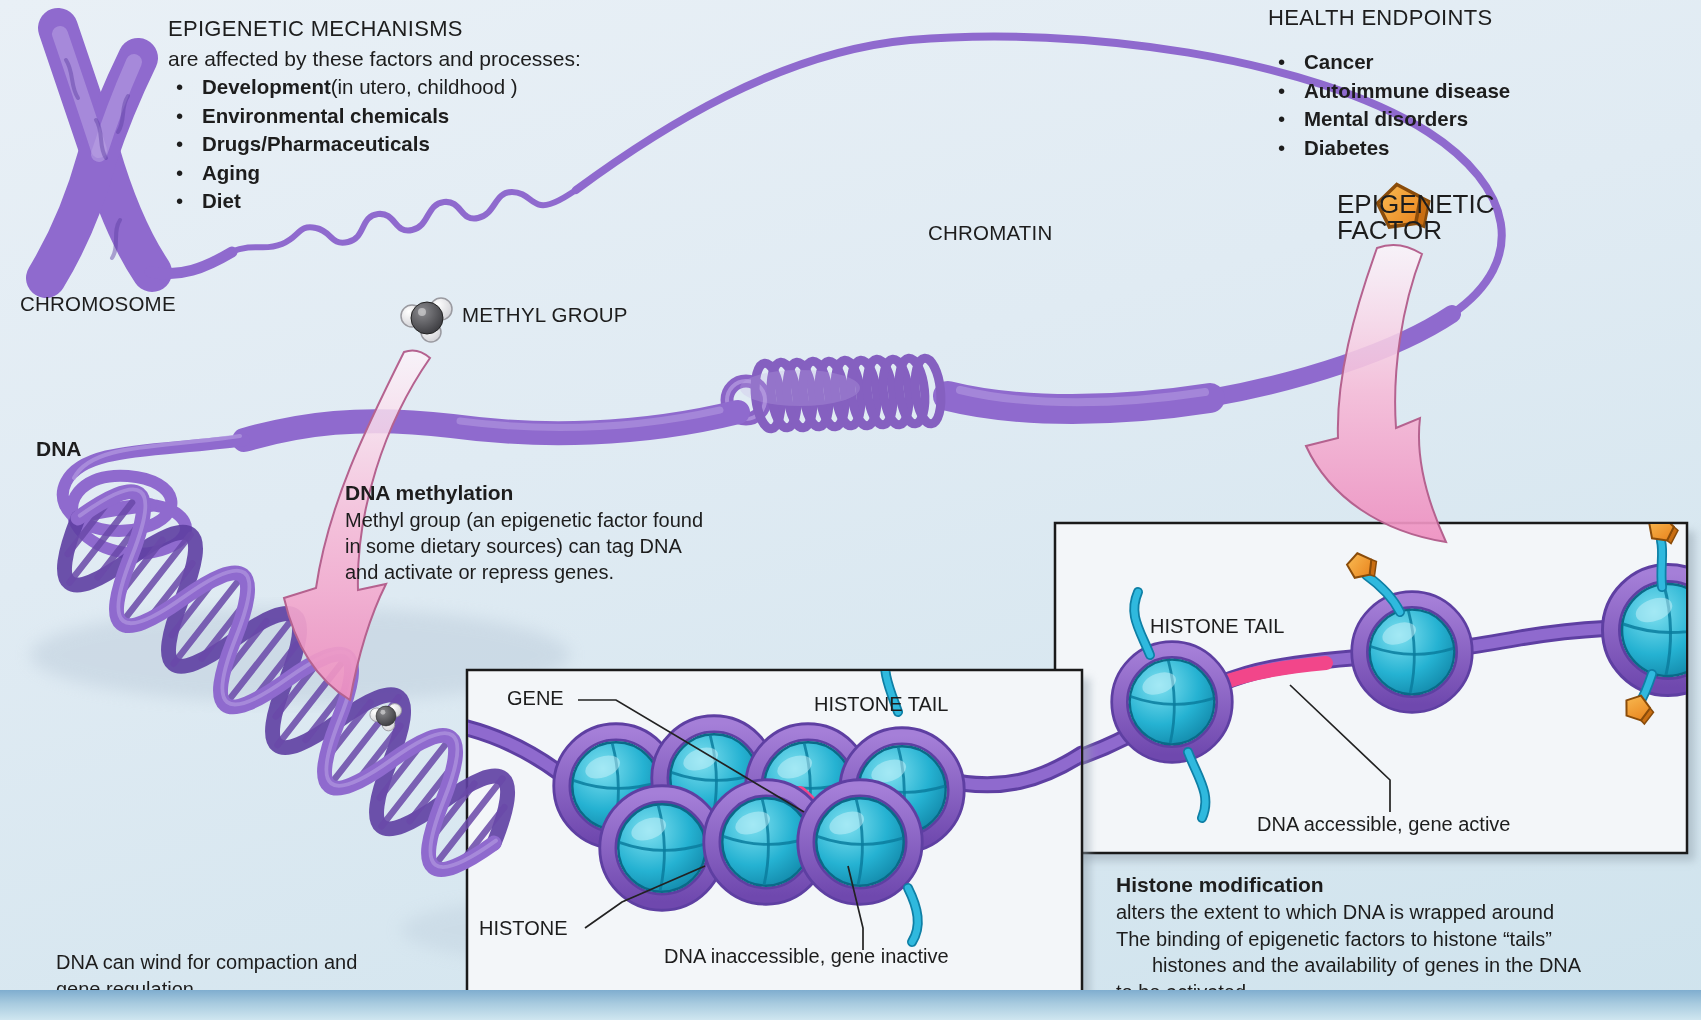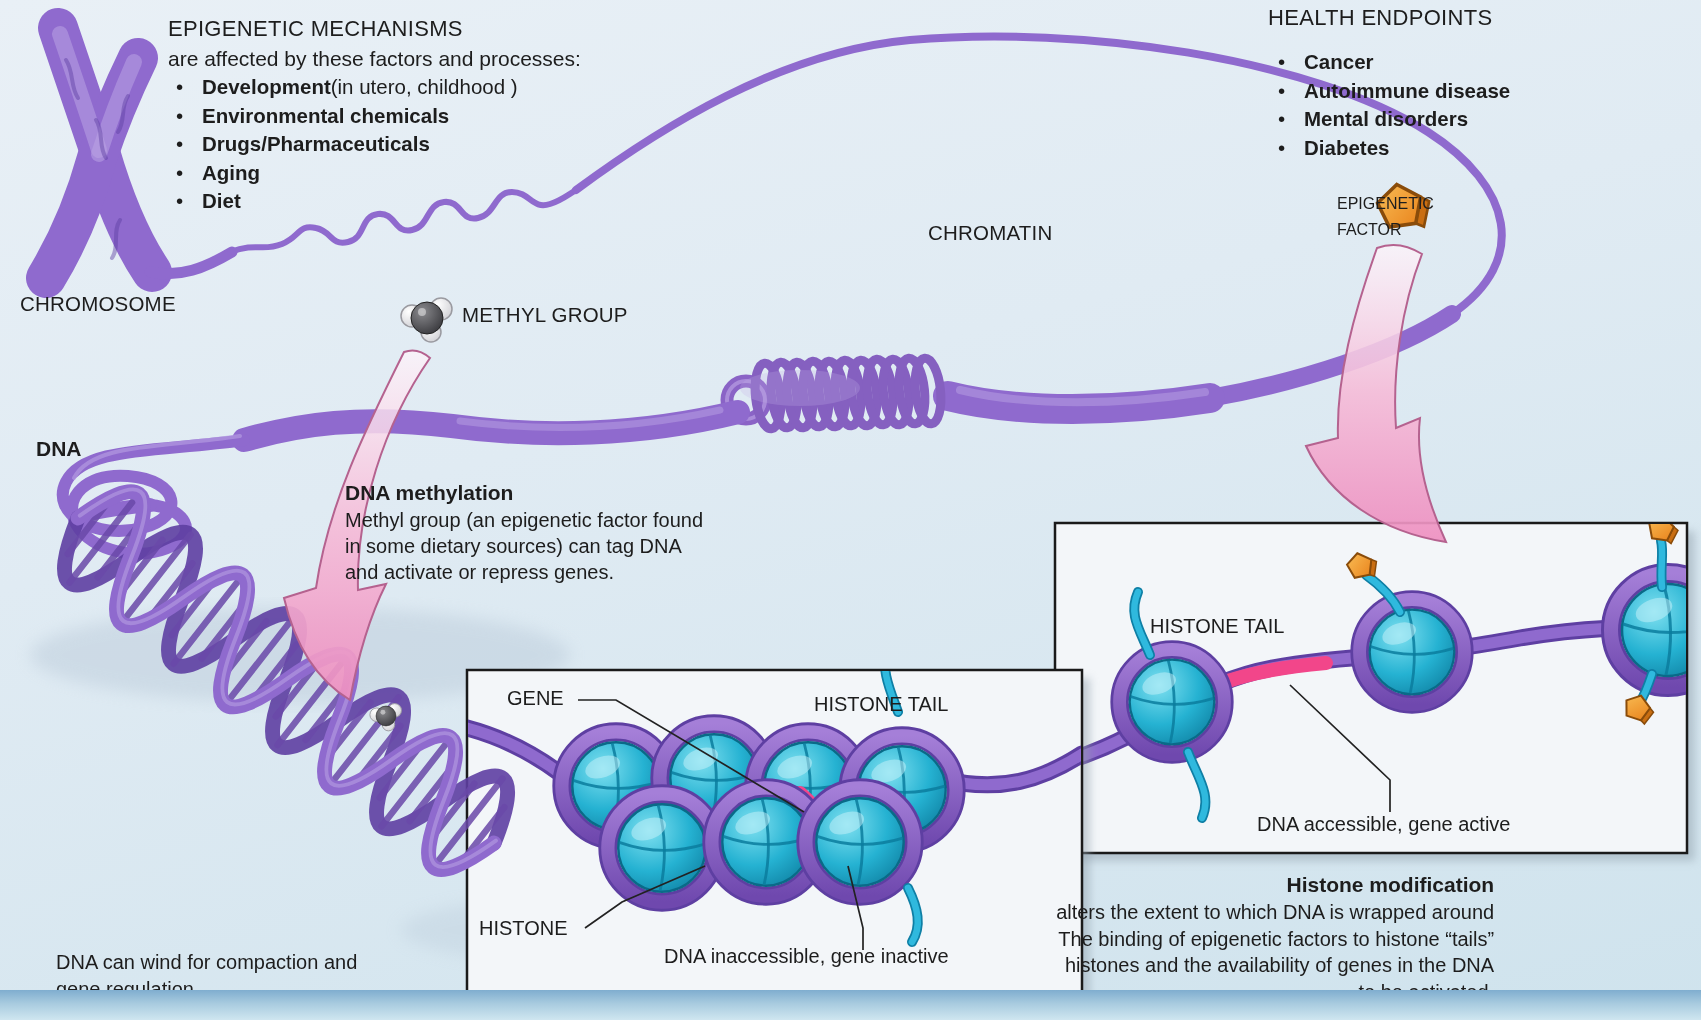--- a/index.html
+++ b/index.html
@@ -294,21 +294,21 @@
     <div class="li">
         <span class="bullet">•</span>
         <span class="b">Mental disorders</span>
       </div>
     <div class="li">
         <span class="bullet">•</span>
         <span class="b">Diabetes</span>
       </div>
   </div>
 
-  <div class="lbl" style="left:1337px;top:191px;font-size:16px;line-height:26px;">
+  <div class="lbl" style="left:1337px;top:191px;font-size:26px;line-height:26px;">
     <div>EPIGENETIC</div>
     <div>FACTOR</div>
   </div>
 
   <div class="lbl small-cap" style="left:20px;top:292px;">CHROMOSOME</div>
   <div class="lbl b" style="left:20px;top:437px;font-size:21px;margin-left:16px;">DNA</div>
   <div class="lbl small-cap" style="left:462px;top:303px;">METHYL GROUP</div>
   <div class="lbl small-cap" style="left:928px;top:221px;">CHROMATIN</div>
 
   <div class="lbl" style="left:345px;top:479px;">
@@ -319,21 +319,21 @@
   </div>
 
   <div class="lbl inset-lbl" style="left:507px;top:687px;">GENE</div>
   <div class="lbl inset-lbl" style="left:814px;top:693px;">HISTONE TAIL</div>
   <div class="lbl inset-lbl" style="left:479px;top:917px;">HISTONE</div>
   <div class="lbl inset-lbl" style="left:664px;top:945px;">DNA inaccessible, gene inactive</div>
 
   <div class="lbl inset-lbl" style="left:1150px;top:615px;">HISTONE TAIL</div>
   <div class="lbl inset-lbl" style="left:1257px;top:813px;">DNA accessible, gene active</div>
 
-  <div class="lbl" style="left:1029px;top:871px;text-align:right;">
+  <div class="lbl" style="left:1116px;top:871px;">
     <div class="blk-title">Histone modification</div>
     <div class="body-line" style="line-height:26.5px;">alters the extent to which DNA is wrapped around</div>
     <div class="body-line" style="line-height:26.5px;">The binding of epigenetic factors to histone “tails”</div>
     <div class="body-line" style="line-height:26.5px;margin-left:36px;">histones and the availability of genes in the DNA</div>
     <div class="body-line" style="line-height:26.5px;">to be activated.</div>
   </div>
 
   <div class="lbl" style="left:56px;top:949px;">
     <div class="note-line">DNA can wind for compaction and</div>
     <div class="note-line">gene regulation.</div>

